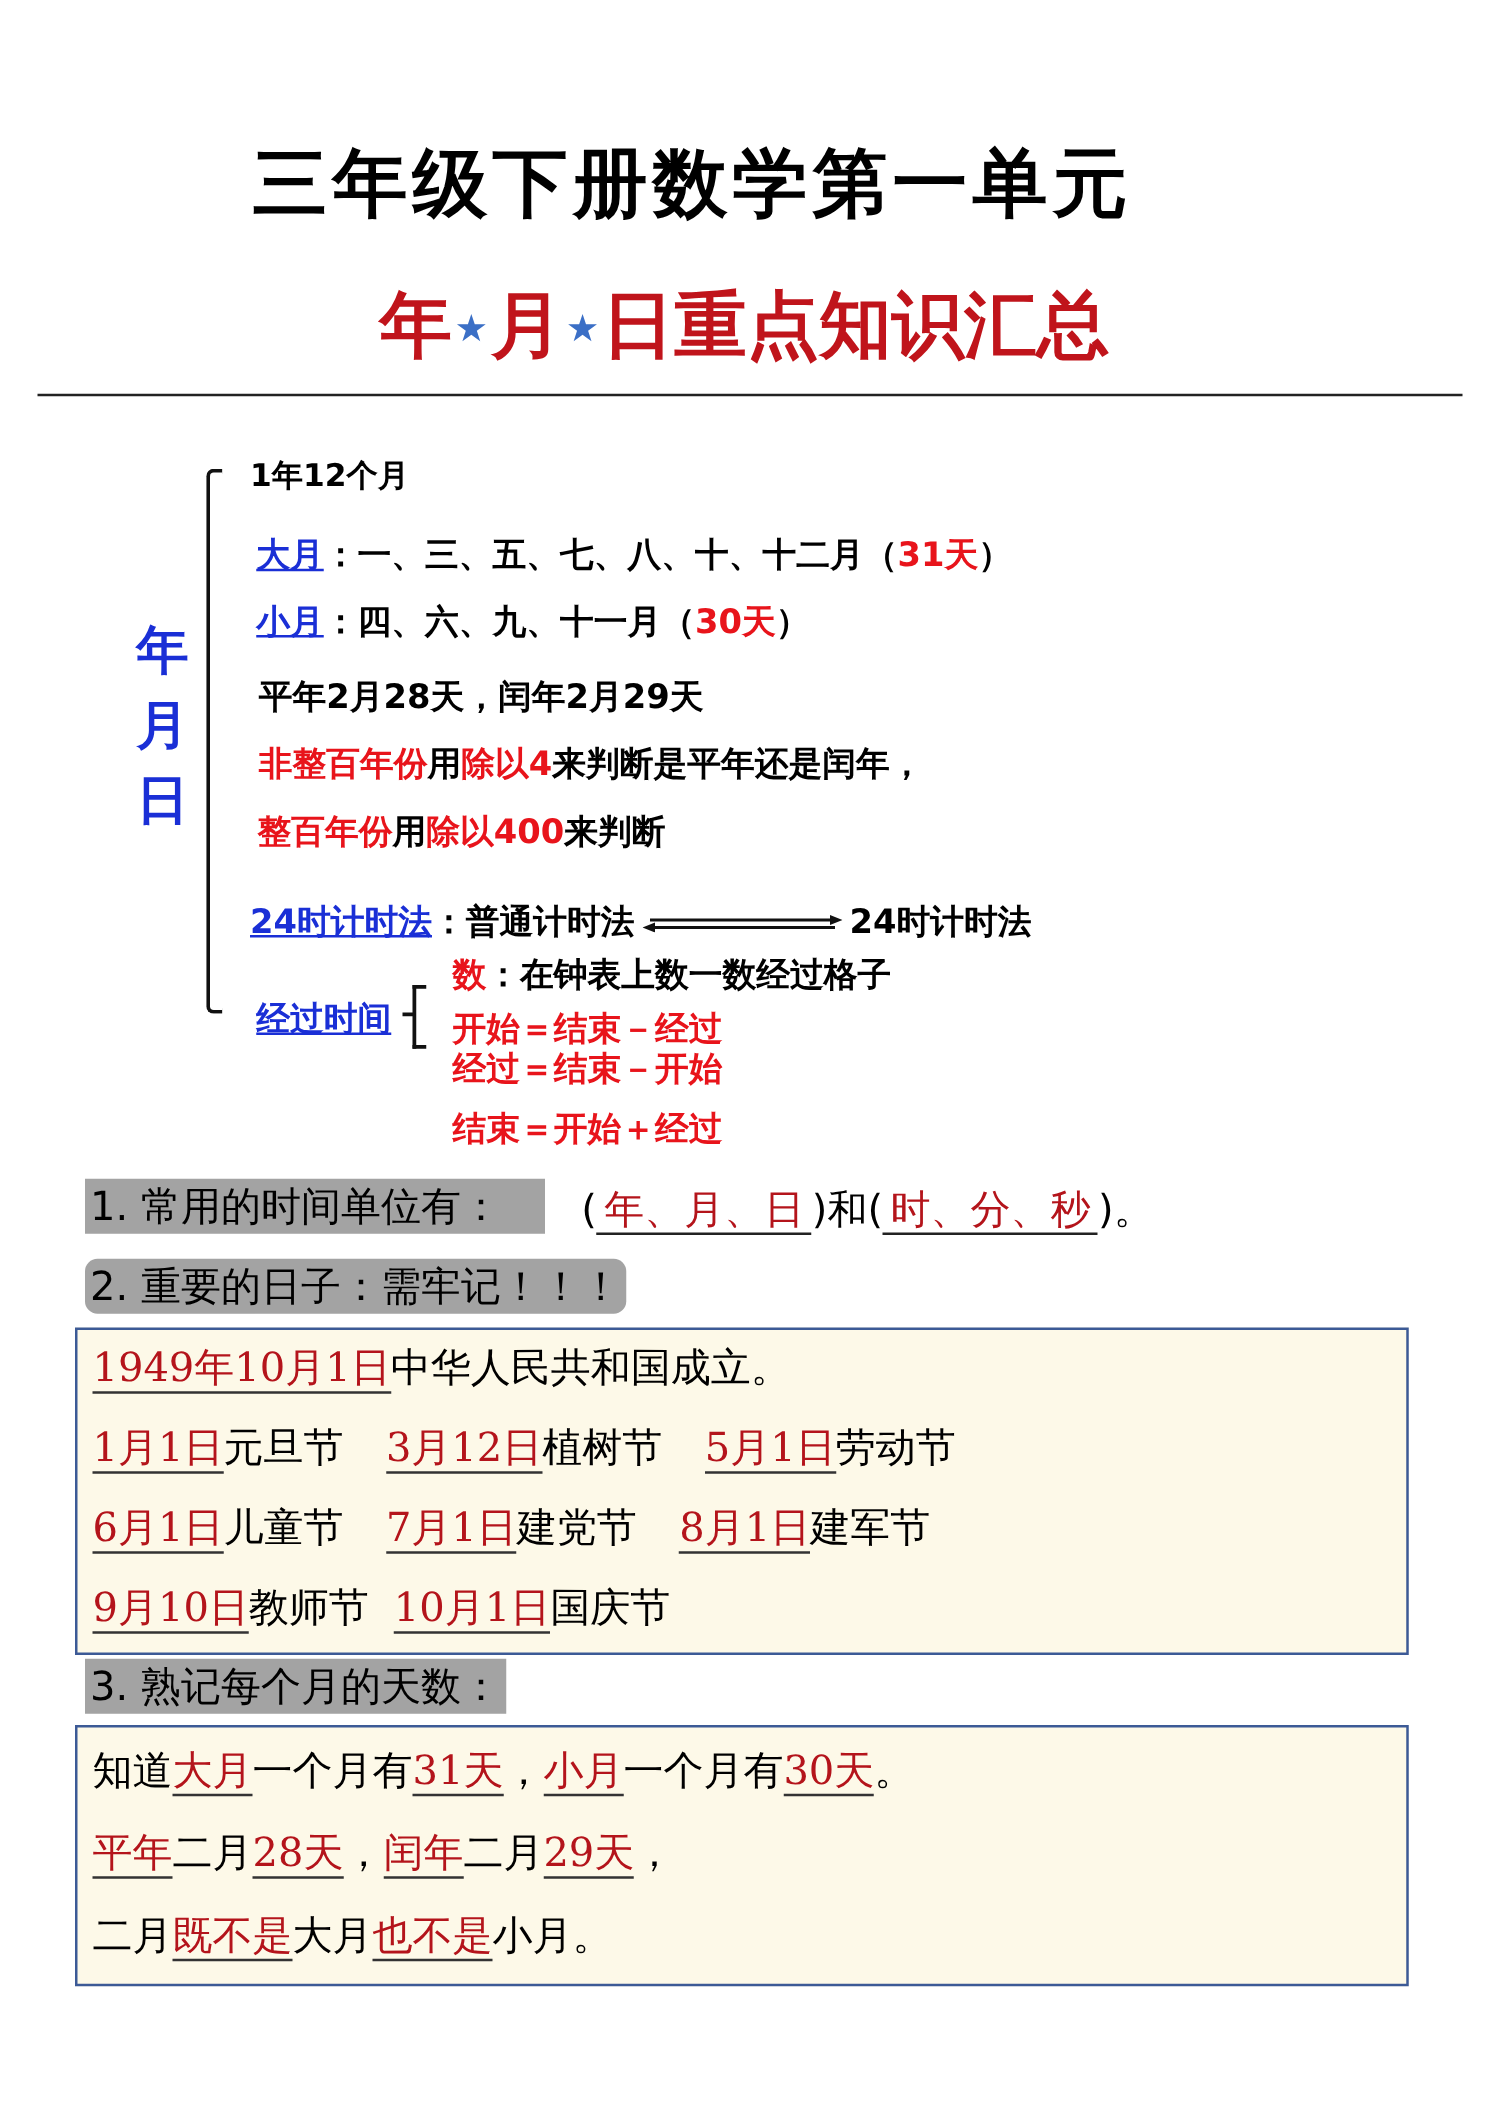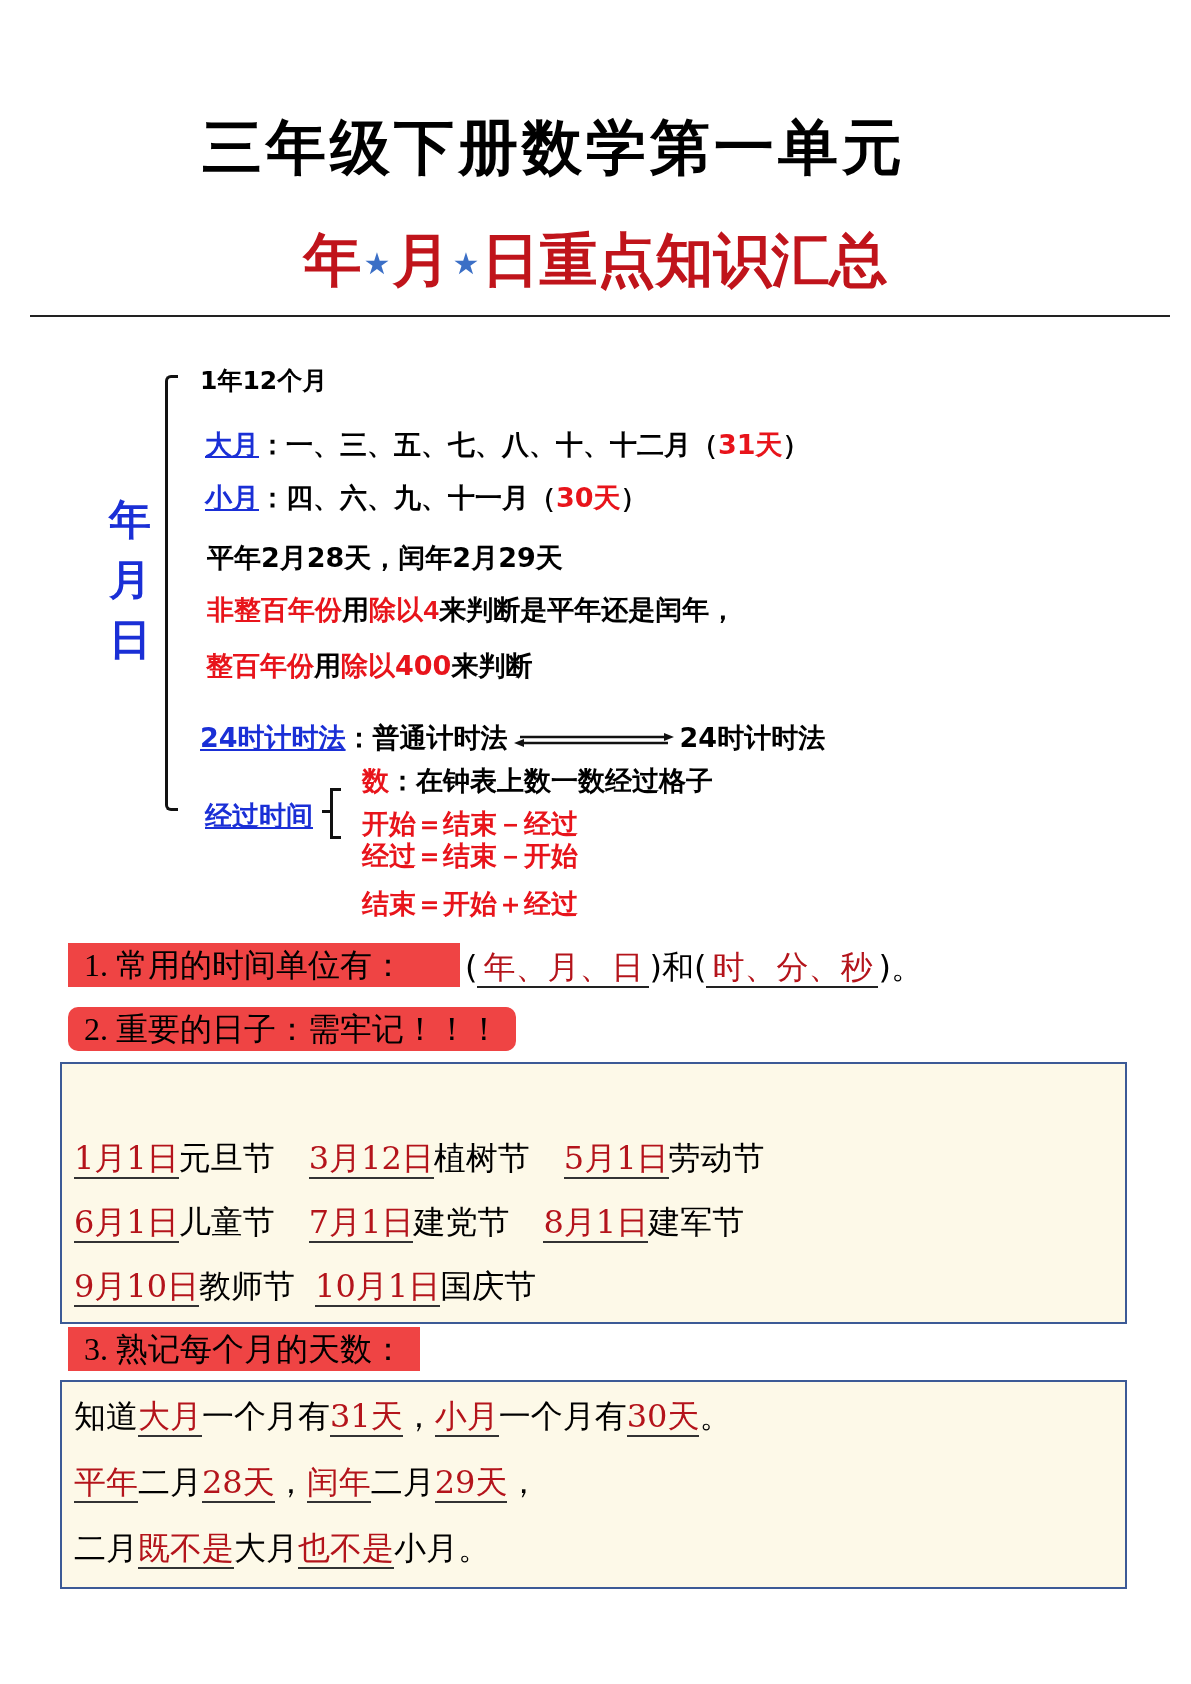--- a/index.html
+++ b/index.html
@@ -22,21 +22,21 @@
   .root span { display: block; }
   .mm { font-size: 27px; font-weight: bold; line-height: 36px; white-space: nowrap; }
   .blue-u { color: #1a2fd6; text-decoration: underline; }
   .red { color: #e8141b; }
   .arrow { display: inline-block; width: 160px; height: 14px; vertical-align: middle; margin: 0 6px; }
   .sub-bracket { left: 330px; top: 788px; width: 8px; height: 45px;
                  border-left: 3px solid #111; border-top: 3px solid #111; border-bottom: 3px solid #111; }
   .sub-tick { left: 322px; top: 810px; width: 10px; height: 3px; background: #111; }
 
   
-  .hl { background: #ef4444; font-size: 32px; line-height: 44px; padding: 0 16px; white-space: nowrap; font-family: Liberation Serif, serif; }
+  .hl { background: #a3a3a3; font-size: 32px; line-height: 44px; padding: 0 4px; white-space: nowrap; }
   .line1 { left: 465px; top: 945px; font-size: 32px; line-height: 44px; white-space: nowrap; }
   .ans { color: #b4141b; border-bottom: 2px solid #222; padding: 0 6px; }
   .box { left: 60px; width: 1063px; border: 2px solid #3c5a96; background: #fdf9e8; }
   .box .row { position: absolute; left: 12px; font-size: 32px; line-height: 44px; white-space: nowrap;
               font-family: "DejaVu Serif", "Liberation Serif", serif; }
   .u { color: #b4141b; border-bottom: 2px solid #333; }
   .gap { display: inline-block; width: 34px; }
 </style>
 </head>
 <body>
@@ -59,21 +59,21 @@
 <div class="abs mm" style="left:205px;top:427px;">
   <span class="blue-u">大月</span><span>：</span><span>一、三、五、七、八、十、十二月（</span><span class="red">31天</span><span>）</span>
 </div>
 
 <div class="abs mm" style="left:205px;top:480px;text-align:center;">
   <span class="blue-u">小月</span><span>：</span><span>四、六、九、十一月（</span><span class="red">30天</span><span>）</span>
 </div>
 
 <div class="abs mm" style="left:207px;top:540px;">平年2月28天，闰年2月29天</div>
 
-<div class="abs mm" style="left:207px;top:594px;font-family:Liberation Mono, monospace;">
+<div class="abs mm" style="left:207px;top:594px;">
   <span class="red">非整百年份</span><span>用</span><span class="red">除以4</span><span>来判断是平年还是闰年，</span>
 </div>
 
 <div class="abs mm" style="left:206px;top:648px;">
   <span class="red">整百年份</span><span>用</span><span class="red">除以400</span><span>来判断</span>
 </div>
 
 <div class="abs mm" style="left:200px;top:720px;">
   <span class="blue-u">24时计时法</span><span>：</span><span>普通计时法</span><svg class="arrow" viewBox="0 0 160 14">
       <line x1="6" y1="4" x2="154" y2="4" stroke="#111" stroke-width="2.5"></line>
@@ -96,20 +96,23 @@
 <div class="abs mm red" style="left:362px;top:840px;line-height:32px;">经过＝结束－开始</div>
 <div class="abs mm red" style="left:362px;top:872px;line-height:32px;margin-top:16px;">结束＝开始＋经过</div>
 
 <div class="abs hl" style="left:68px;top:943px;width:360px;">1. 常用的时间单位有：</div>
 <div class="abs line1">
   <span>(</span><span class="ans">年、月、日</span><span>)和(</span><span class="ans">时、分、秒</span><span>)。</span>
 </div>
 
 <div class="abs hl" style="left:68px;top:1007px;border-radius:10px;">2. 重要的日子：需牢记！！！</div>
 <div class="abs box" style="top:1062px;height:258px;">
+  <div class="row" style="top:8px;">
+    <span class="u">1949年10月1日</span><span>中华人民共和国成立。</span>
+  </div>
   <div class="row" style="top:72px;">
     <span class="u">1月1日</span><span>元旦节</span><span class="gap"></span><span class="u">3月12日</span><span>植树节</span><span class="gap"></span><span class="u">5月1日</span><span>劳动节</span>
   </div>
   <div class="row" style="top:136px;">
     <span class="u">6月1日</span><span>儿童节</span><span class="gap"></span><span class="u">7月1日</span><span>建党节</span><span class="gap"></span><span class="u">8月1日</span><span>建军节</span>
   </div>
   <div class="row" style="top:200px;">
     <span class="u">9月10日</span><span>教师节</span><span class="gap" style="width:20px"></span><span class="u">10月1日</span><span>国庆节</span>
   </div>
 </div>

